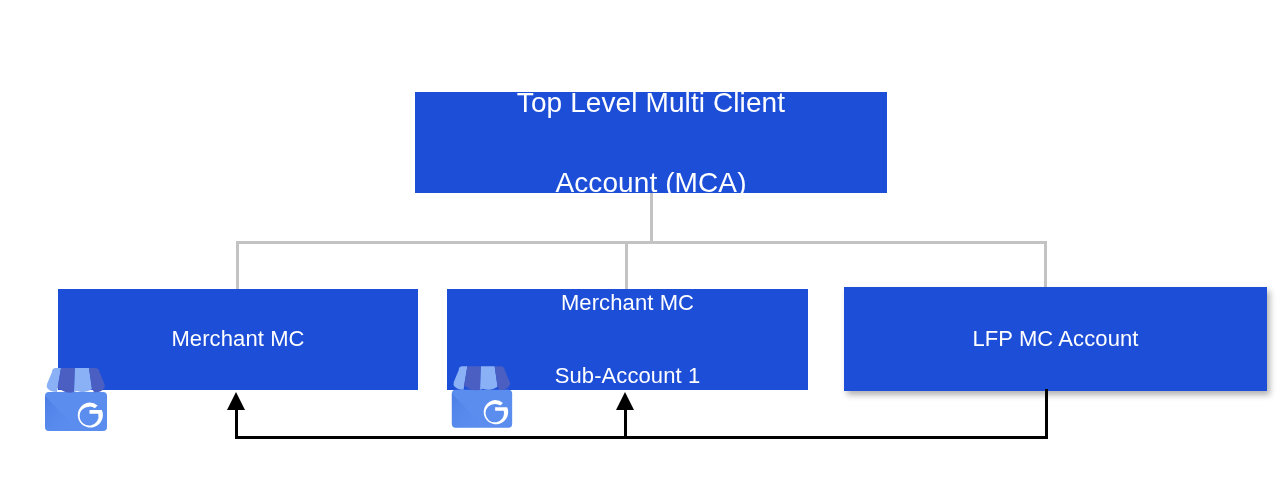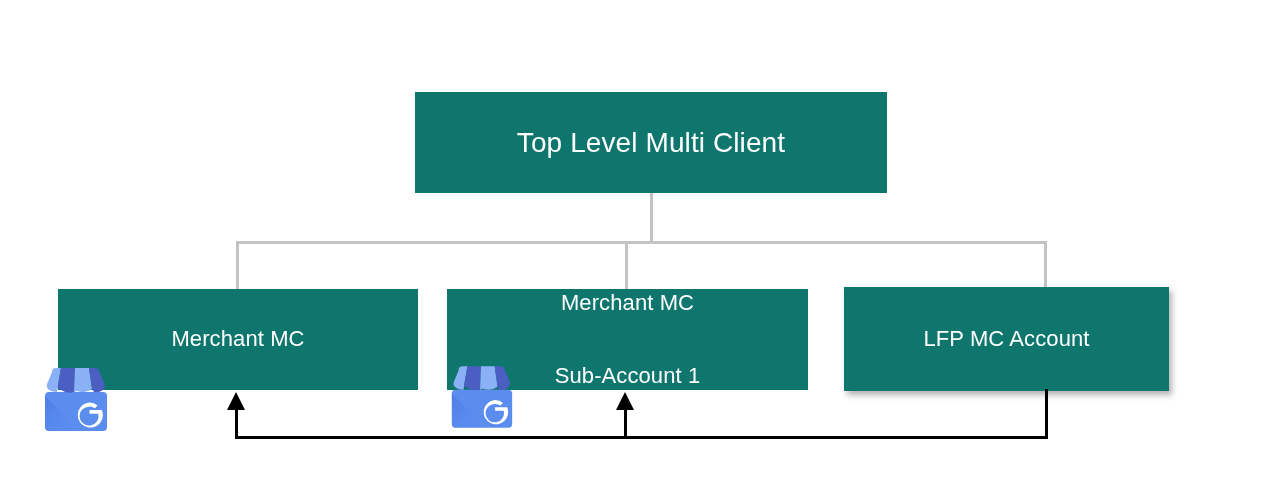--- a/index.html
+++ b/index.html
@@ -16,21 +16,21 @@
     position: relative;
     width: 1286px;
     height: 501px;
     background: #ffffff;
     overflow: hidden;
   }
 
   
   .node {
     position: absolute;
-    background: #0f766e;
+    background: #1d4ed8;
     color: #ffffff;
     display: flex;
     flex-direction: column;
     align-items: center;
     justify-content: center;
     text-align: center;
     line-height: 1.28;
     letter-spacing: 0.1px;
     box-sizing: border-box;
     z-index: 5;
@@ -48,21 +48,21 @@
     width: 360px; height: 101px;
     font-size: 22px;
   }
   #node-sub2 {
     left: 447px;  top: 289px;
     width: 361px; height: 101px;
     font-size: 22px;
   }
   #node-lfp {
     left: 844px;  top: 287px;
-    width: 325px; height: 104px;
+    width: 423px; height: 104px;
     font-size: 22px;
     box-shadow: 3px 4px 6px rgba(0,0,0,0.30);
   }
 
   
   .gline {
     position: absolute;
     background: #c3c3c3;
     z-index: 2;
   }
@@ -121,20 +121,21 @@
 
   <div class="bline bh" id="b-bottom"></div>
   <div class="bline bv" id="b-up-left"></div>
   <div class="bline bv" id="b-up-mid"></div>
   <div class="bline bv" id="b-right"></div>
   <div class="arrowhead" id="b-arrow-left"></div>
   <div class="arrowhead" id="b-arrow-mid"></div>
 
   <div class="node" id="node-top">
     <span class="ln">Top Level Multi Client</span>
+    <span class="ln">Account (MCA)</span>
   </div>
 
   <div class="node" id="node-sub1">
     <span class="ln">Merchant MC</span>
   </div>
 
   <div class="node" id="node-sub2">
     <span class="ln">Merchant MC</span>
     <span class="ln">Sub-Account 1</span>
   </div>

